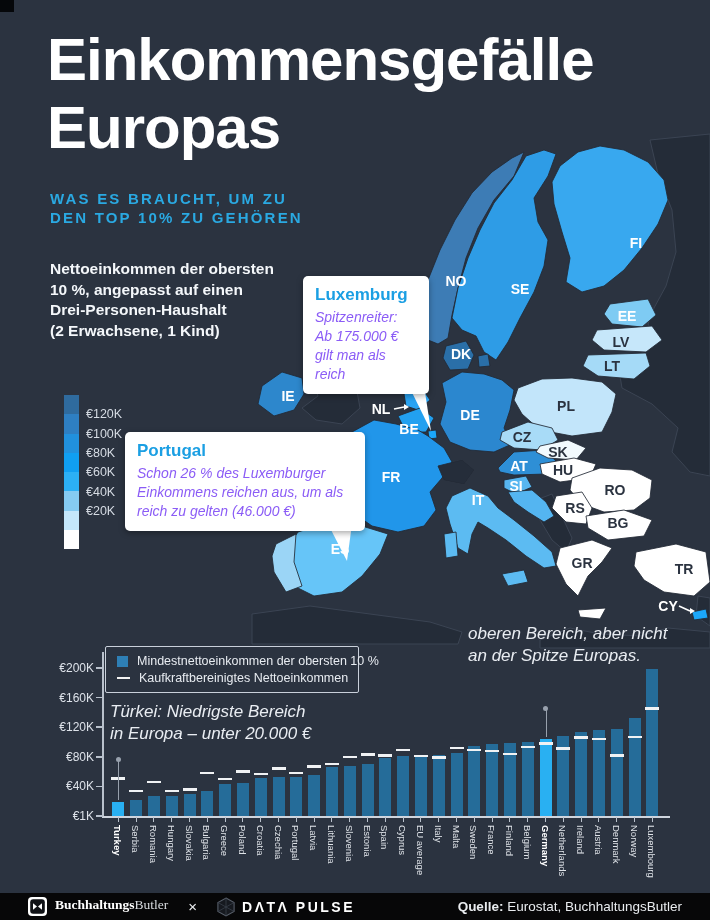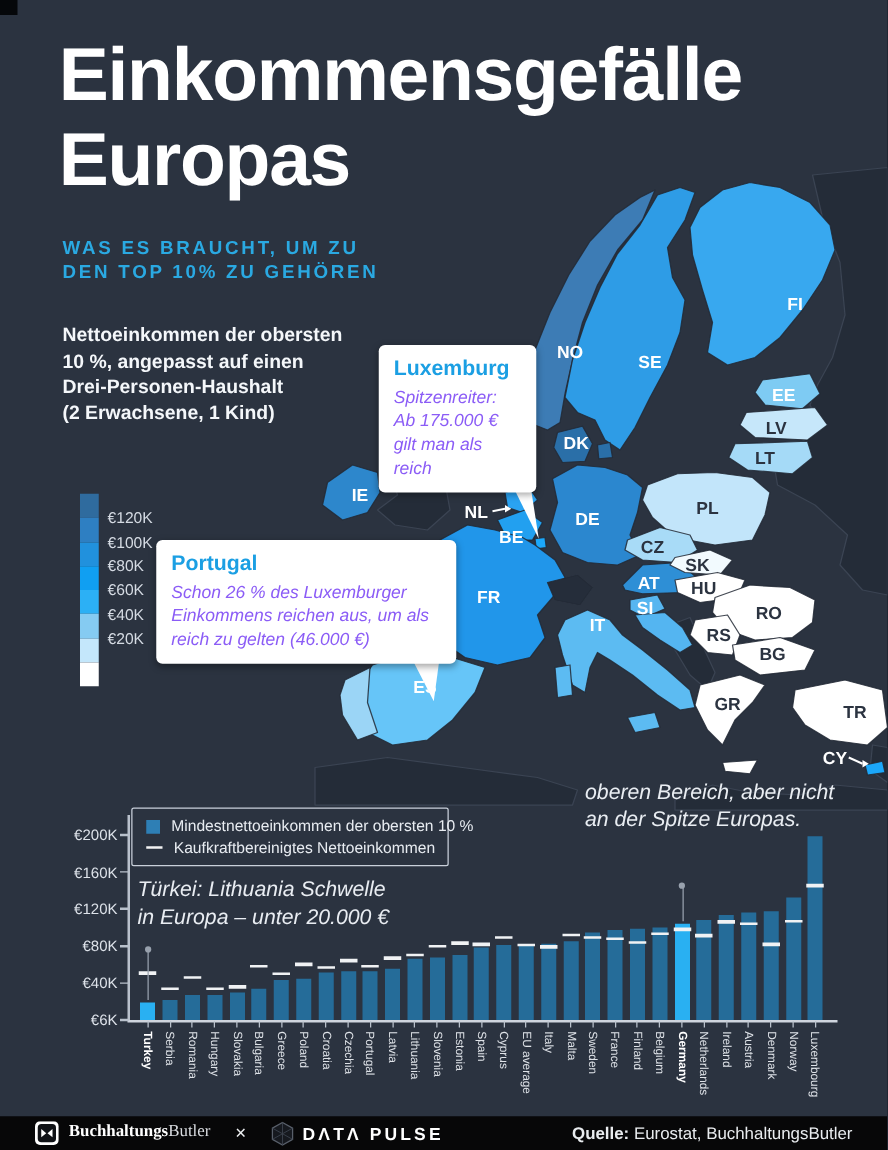--- a/index.html
+++ b/index.html
@@ -209,21 +209,21 @@
       <span class="cl-swatch"></span>
       <span class="cl-text">Mindestnettoeinkommen der obersten 10 %</span>
     </div>
     <div class="cl-row">
       <span class="cl-dash"></span>
       <span class="cl-text">Kaufkraftbereinigtes Nettoeinkommen</span>
     </div>
   </div>
 
   <div id="note-turkey" class="abs chart-note">
-    <div>Türkei: Lithuania Schwelle</div>
+    <div>Türkei: Niedrigste Bereich</div>
     <div>in Europa – unter 20.000 €</div>
   </div>
   <div id="note-germany" class="abs chart-note">
     <div>oberen Bereich, aber nicht</div>
     <div>an der Spitze Europas.</div>
   </div>
 
   <div id="y-axis-line" class="abs"></div>
   <div id="x-axis-line" class="abs"></div>
   <div id="chart-area"></div>
@@ -258,21 +258,21 @@
     <div class="ytick-label" style="left: 50px; top: 661px;">€200K</div>
     <div class="tickmark" style="left: 96px; top: 667.25px; width: 7px; height: 1.5px;"></div>
     <div class="ytick-label" style="left: 50px; top: 690.6px;">€160K</div>
     <div class="tickmark" style="left: 96px; top: 696.85px; width: 7px; height: 1.5px;"></div>
     <div class="ytick-label" style="left: 50px; top: 720.2px;">€120K</div>
     <div class="tickmark" style="left: 96px; top: 726.45px; width: 7px; height: 1.5px;"></div>
     <div class="ytick-label" style="left: 50px; top: 749.8px;">€80K</div>
     <div class="tickmark" style="left: 96px; top: 756.05px; width: 7px; height: 1.5px;"></div>
     <div class="ytick-label" style="left: 50px; top: 779.4px;">€40K</div>
     <div class="tickmark" style="left: 96px; top: 785.65px; width: 7px; height: 1.5px;"></div>
-    <div class="ytick-label" style="left: 50px; top: 809px;">€6K</div>
+    <div class="ytick-label" style="left: 50px; top: 809px;">€1K</div>
     <div class="tickmark" style="left: 96px; top: 815.25px; width: 7px; height: 1.5px;"></div>
     <div class="bar" style="left: 112.3px; width: 12px; top: 801.57px; height: 14.43px; background: rgb(41, 176, 242);"></div>
     <div class="ppp-dash" style="left: 111.3px; width: 14px; top: 777.01px;"></div>
     <div class="tickmark" style="left: 117.8px; top: 817px; width: 1px; height: 5px;"></div>
     <div class="xlabel hl" style="left: 123.3px; top: 825px;">Turkey</div>
     <div class="bar" style="left: 130.1px; width: 12px; top: 800.46px; height: 15.54px; background: rgb(37, 108, 153);"></div>
     <div class="ppp-dash" style="left: 129.1px; width: 14px; top: 789.59px;"></div>
     <div class="tickmark" style="left: 135.6px; top: 817px; width: 1px; height: 5px;"></div>
     <div class="xlabel" style="left: 141.1px; top: 825px;">Serbia</div>
     <div class="bar" style="left: 147.9px; width: 12px; top: 796.02px; height: 19.98px; background: rgb(37, 108, 153);"></div>

